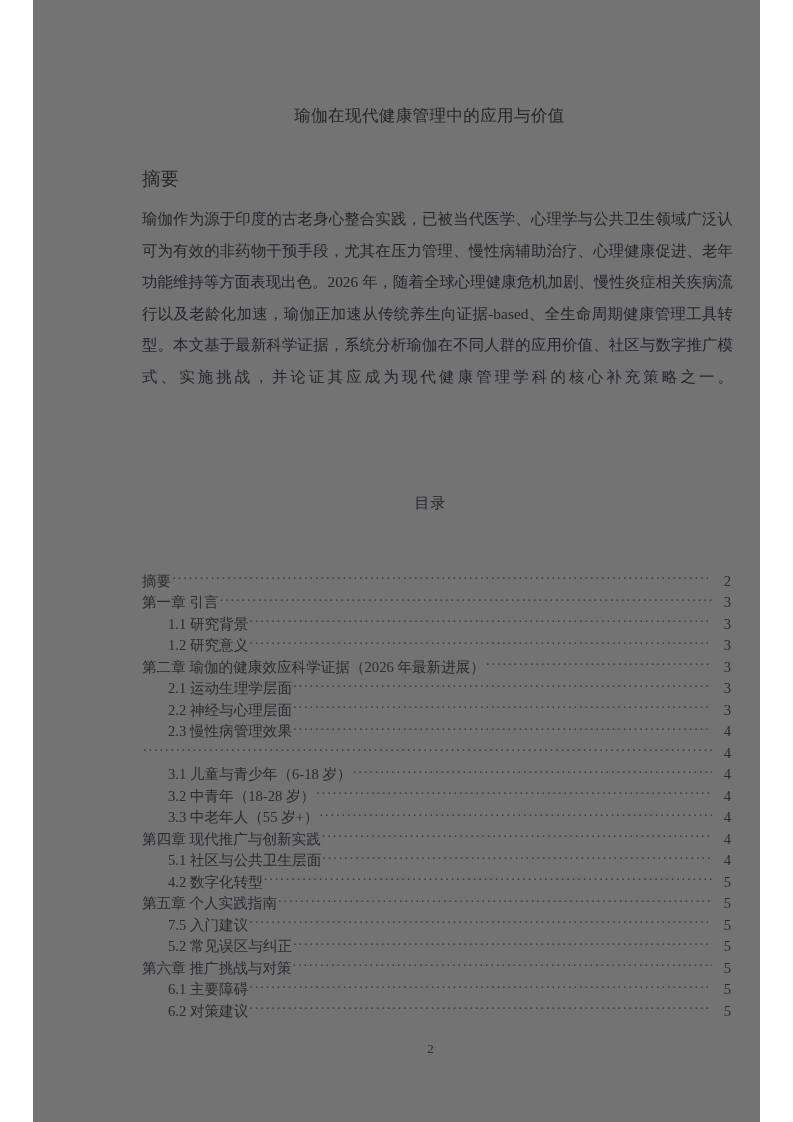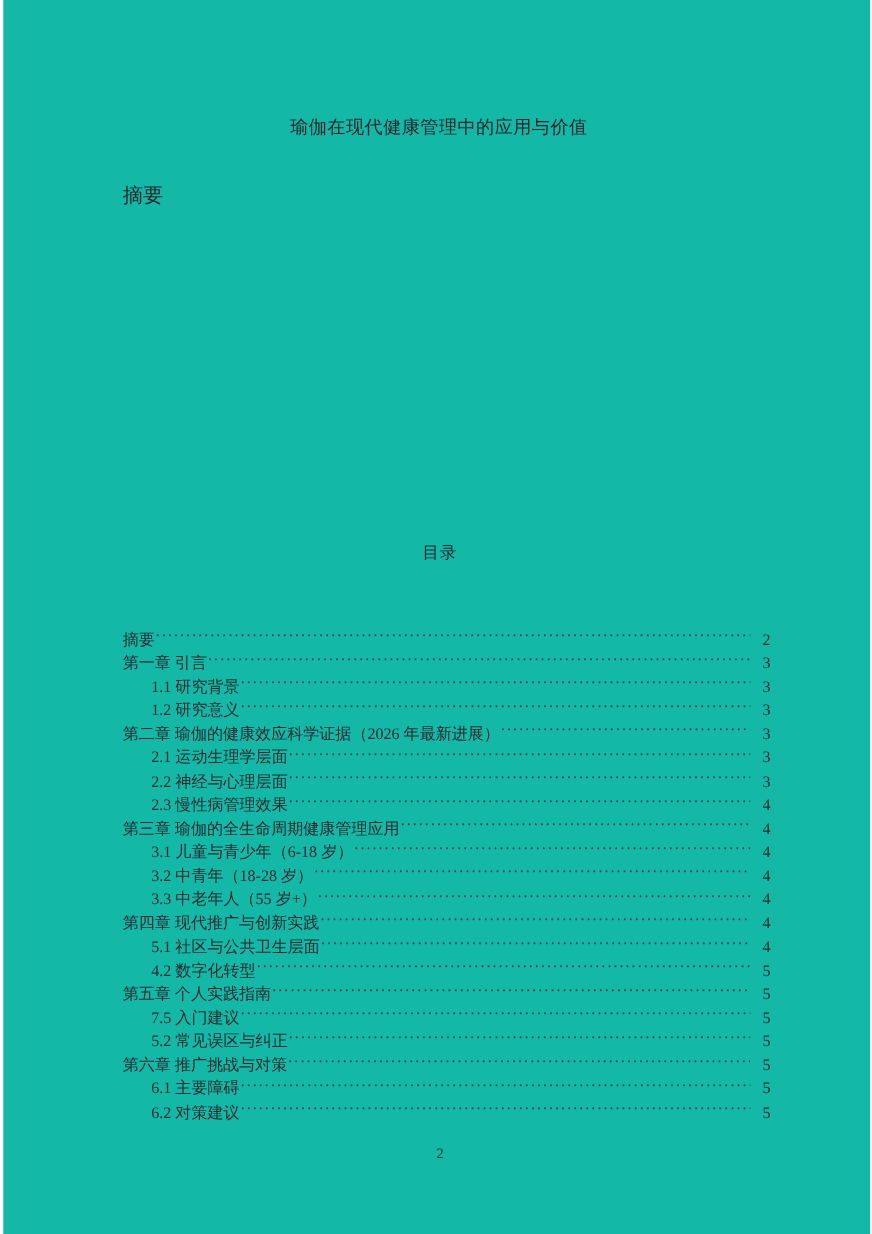--- a/index.html
+++ b/index.html
@@ -2,23 +2,23 @@
 <html><head>
 <meta charset="utf-8">
 <style>
   html, body {
     margin: 0;
     padding: 0;
     background: #ffffff;
   }
   .page {
     position: relative;
-    width: 788px;
+    width: 727px;
     height: 1122px;
-    background: #14b8a6;
+    background: #737373;
     margin: 0 auto;
     overflow: hidden;
     font-family: "Liberation Serif", "DejaVu Serif", serif;
     color: #1d1d22;
   }
 
   
   .doc-title {
     position: absolute;
     left: 0;
@@ -146,20 +146,23 @@
 </style>
 </head>
 <body>
 
 <div class="page">
 
   <div class="doc-title">瑜伽在现代健康管理中的应用与价值</div>
 
   <div class="abstract-heading">摘要</div>
 
+  <div class="abstract-body">
+    <p>瑜伽作为源于印度的古老身心整合实践，已被当代医学、心理学与公共卫生领域广泛认可为有效的非药物干预手段，尤其在压力管理、慢性病辅助治疗、心理健康促进、老年功能维持等方面表现出色。2026 年，随着全球心理健康危机加剧、慢性炎症相关疾病流行以及老龄化加速，瑜伽正加速从传统养生向证据-based、全生命周期健康管理工具转型。本文基于最新科学证据，系统分析瑜伽在不同人群的应用价值、社区与数字推广模式、实施挑战，并论证其应成为现代健康管理学科的核心补充策略之一。</p>
+  </div>
 
   <div class="toc-heading">目录</div>
 
   <div class="toc">
       <div class="toc-row">
         <span class="toc-label">摘要</span>
         <span class="toc-dots"></span>
         <span class="toc-page">2</span>
       </div>
       <div class="toc-row">
@@ -191,21 +194,20 @@
         <span class="toc-label">2.2 神经与心理层面</span>
         <span class="toc-dots"></span>
         <span class="toc-page">3</span>
       </div>
       <div class="toc-row lvl2">
         <span class="toc-label">2.3 慢性病管理效果</span>
         <span class="toc-dots"></span>
         <span class="toc-page">4</span>
       </div>
       <div class="toc-row">
-        <span class="toc-label">第三章 瑜伽的全生命周期健康管理应用</span>
         <span class="toc-dots"></span>
         <span class="toc-page">4</span>
       </div>
       <div class="toc-row lvl2">
         <span class="toc-label">3.1 儿童与青少年（6-18 岁）</span>
         <span class="toc-dots"></span>
         <span class="toc-page">4</span>
       </div>
       <div class="toc-row lvl2">
         <span class="toc-label">3.2 中青年（18-28 岁）</span>

